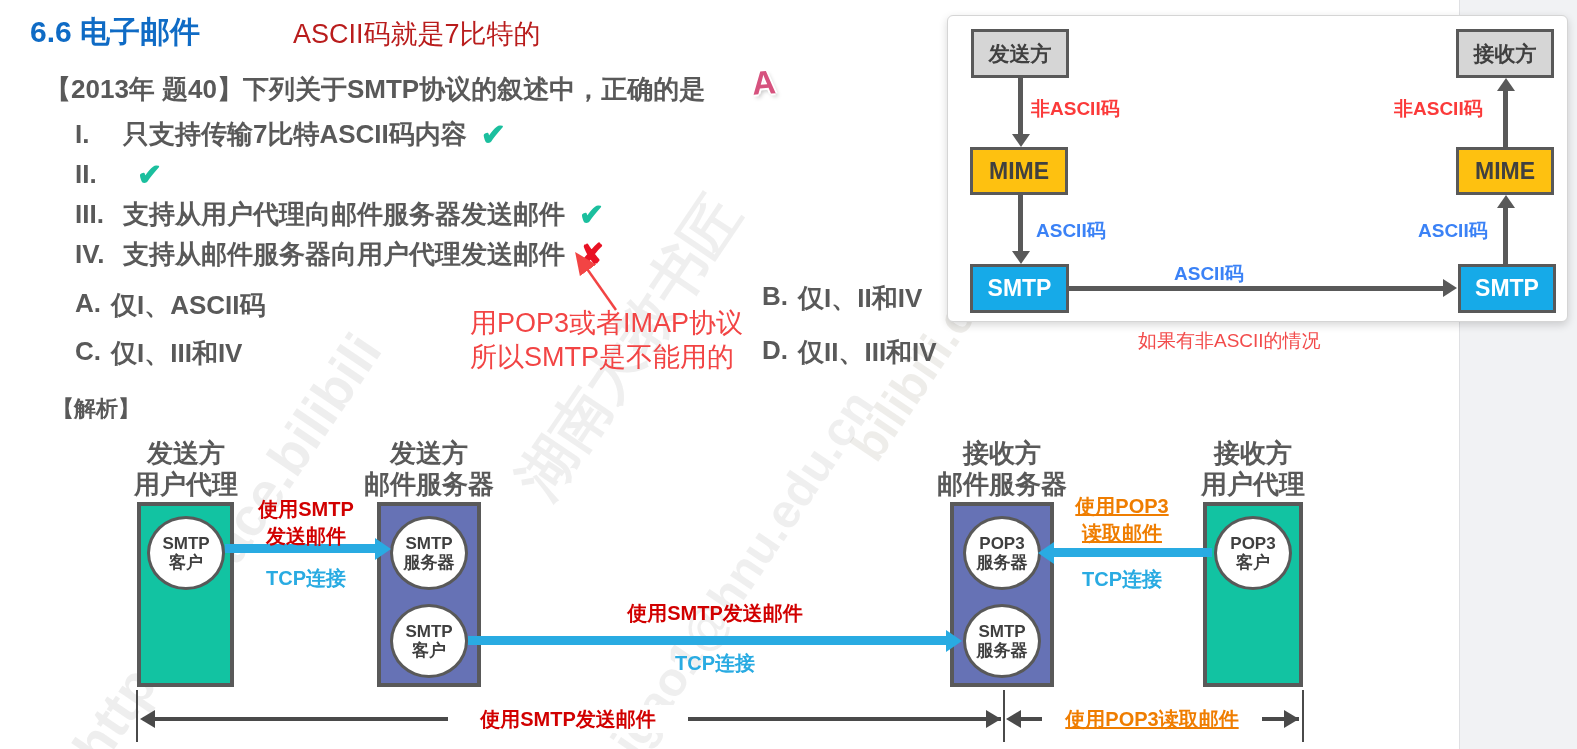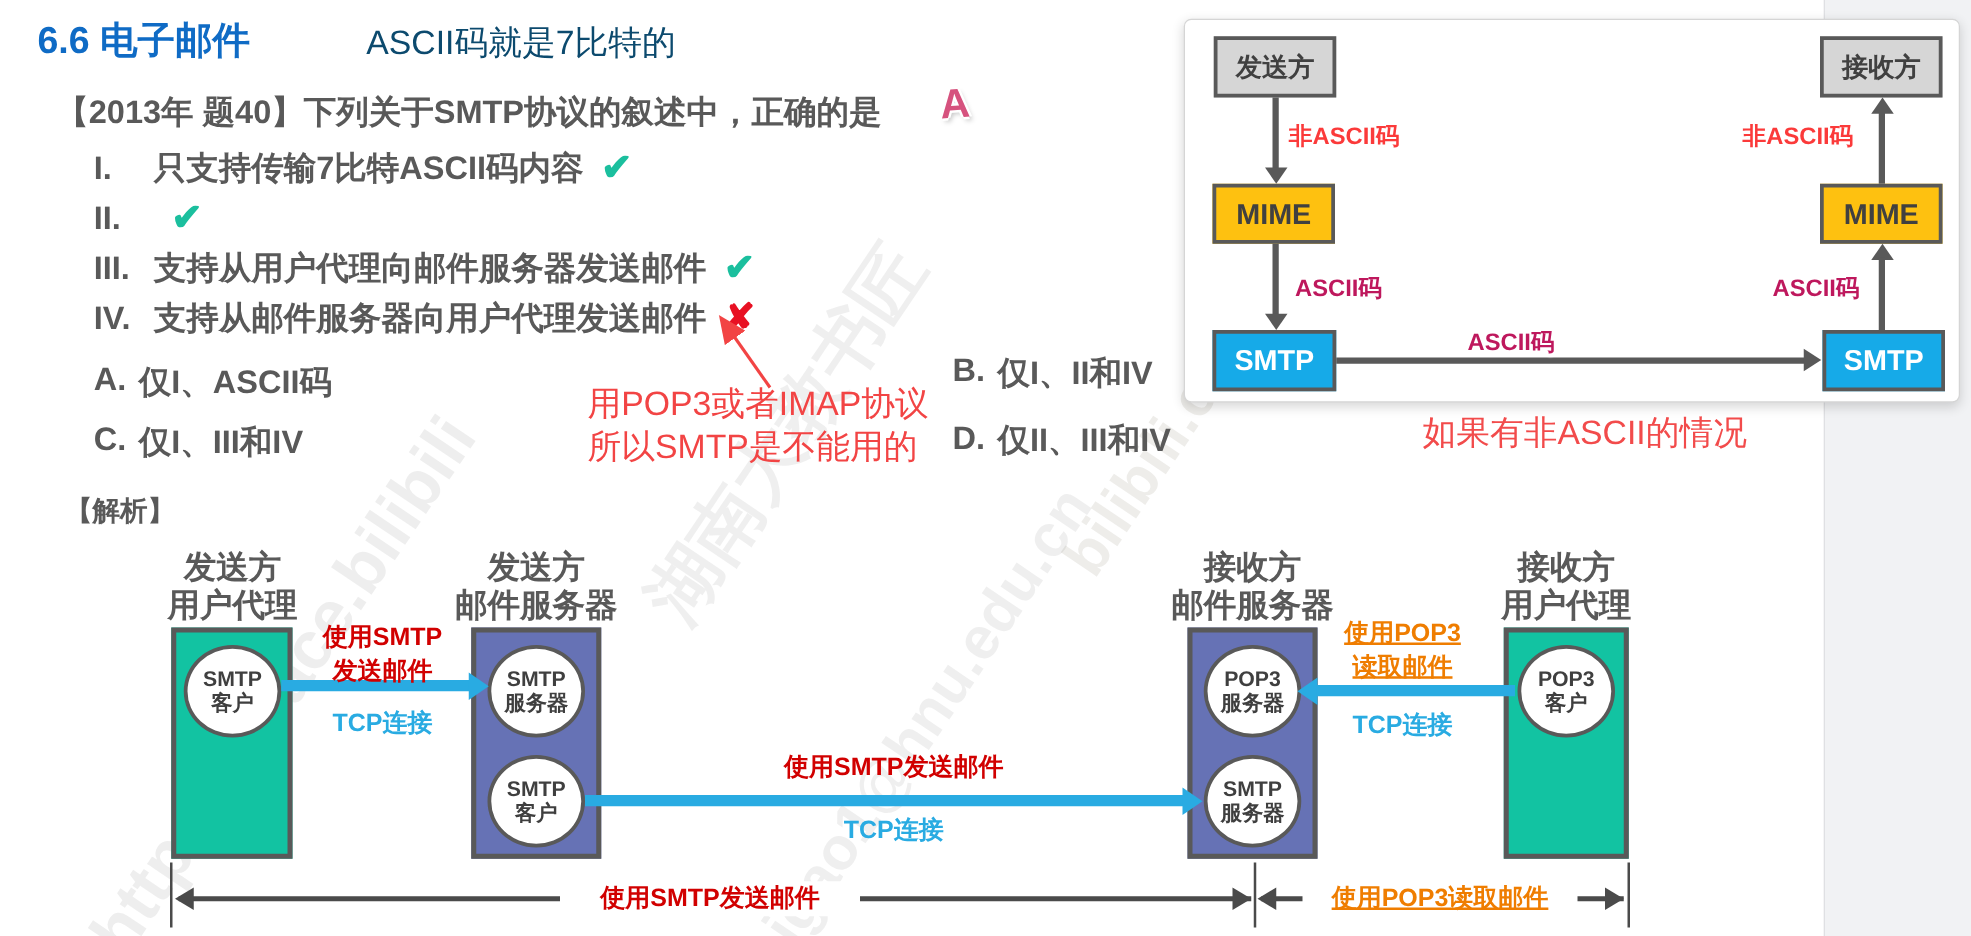--- a/index.html
+++ b/index.html
@@ -16,21 +16,21 @@
   .wm1 { left:60px; top:740px; font-size:54px; color:rgba(120,120,120,0.13); }
   .wm2 { left:500px; top:470px; font-size:58px; color:rgba(120,120,120,0.12); }
   .wm3 { left:840px; top:440px; font-size:48px; color:rgba(150,140,125,0.16); }
   .wm4 { left:600px; top:735px; font-size:48px; color:rgba(120,120,120,0.12); }
   .wm5 { left:1198px; top:190px; font-size:44px; color:rgba(226,183,120,0.35); }
 
   .z { position:absolute; z-index:2; }
 
   
   .title { left:30px; top:12px; font-size:30px; font-weight:bold; color:#0f6bc5; }
-  .title-note { left:293px; top:16px; font-size:27px; color:#0c4a6e; }
+  .title-note { left:293px; top:16px; font-size:27px; color:#b91c1c; }
 
   
   .stem { left:45px; top:72px; font-size:26px; font-weight:bold; color:#595959; }
   .answer { left:752px; top:64px; font-size:33px; font-weight:bold; color:#d6527e;
             transform:rotate(-4deg);
             text-shadow:-2px 0 0 #fff,2px 0 0 #fff,0 -2px 0 #fff,0 2px 0 #fff,2px 3px 4px rgba(0,0,0,0.25); }
 
   .statements { left:75px; top:114px; }
   .stmt { display:flex; align-items:center; height:40px; font-size:26px; font-weight:bold; color:#595959; }
   .stmt .num { width:48px; }
@@ -69,23 +69,23 @@
 
   .dk-shaft-v { width:5px; background:#595959; }
   .dk-shaft-h { height:5px; background:#595959; }
   .ah-down { width:0; height:0; border-left:9px solid transparent; border-right:9px solid transparent; border-top:13px solid #595959; }
   .ah-up   { width:0; height:0; border-left:9px solid transparent; border-right:9px solid transparent; border-bottom:13px solid #595959; }
   .ah-right{ width:0; height:0; border-top:9px solid transparent; border-bottom:9px solid transparent; border-left:14px solid #595959; }
 
   .halo-lbl { font-weight:bold; font-size:19px; white-space:nowrap;
               text-shadow:-2px 0 2px #fff,2px 0 2px #fff,0 -2px 2px #fff,0 2px 2px #fff,0 0 3px #fff; }
   .lbl-red  { color:#fb3a3a; }
-  .lbl-teal { color:#be185d; }
-
-  .mime-caption { left:1138px; top:328px; font-size:27px; color:#f24b4b; z-index:4; }
+  .lbl-teal { color:#3b82f6; }
+
+  .mime-caption { left:1138px; top:328px; font-size:19px; color:#f24b4b; z-index:4; }
 
   
   .ct { width:180px; text-align:center; font-size:26px; font-weight:bold; color:#595959; line-height:31px; top:438px; }
   .ct1 { left:96px; }  .ct2 { left:339px; } .ct3 { left:912px; } .ct4 { left:1163px; }
 
   .fb { top:502px; height:185px; border:4px solid #595959; }
   .fb-teal { background:#12c3a2; }
   .fb-purple { background:#6672b5; }
   .fb1 { left:137px; width:97px; }
   .fb2 { left:377px; width:104px; }

